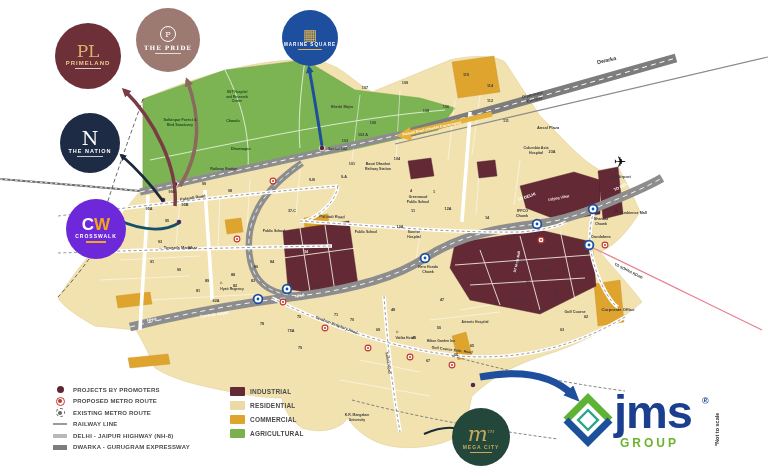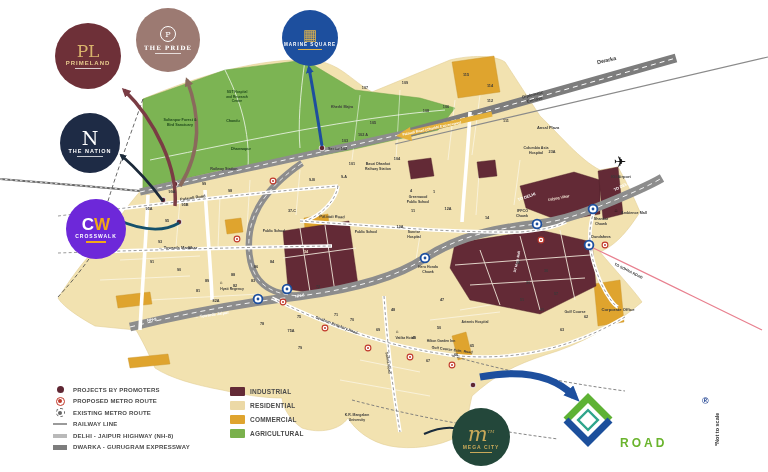--- a/index.html
+++ b/index.html
@@ -425,22 +425,23 @@
     <div class="logo-title">MEGA CITY</div>
     <div class="bar"></div>
   </div>
 
   <div id="jms-logo">
     <svg width="56" height="56" viewBox="0 0 56 56">
       <path d="M6,28 L28,6 L50,28" fill="none" stroke="#5eb234" stroke-width="7"></path>
       <path d="M6,28 L28,50 L50,28" fill="none" stroke="#1c4f9c" stroke-width="7"></path>
       <rect x="21" y="21" width="14" height="14" transform="rotate(45 28 28)" fill="none" stroke="#2fa58c" stroke-width="2.4"></rect>
     </svg>
+    <div id="jms-word">jms</div>
     <div id="jms-reg">®</div>
-    <div id="jms-group">ROAD</div>
+    <div id="jms-group">GROUP</div>
   </div>
 
   <div id="legend">
     <div id="legend-items">
         <div class="lg-row">
           <span class="lgi">
             <span class="ic-dot"></span>
           </span>
           <span class="lg-txt">PROJECTS BY PROMOTERS</span>
         </div>

